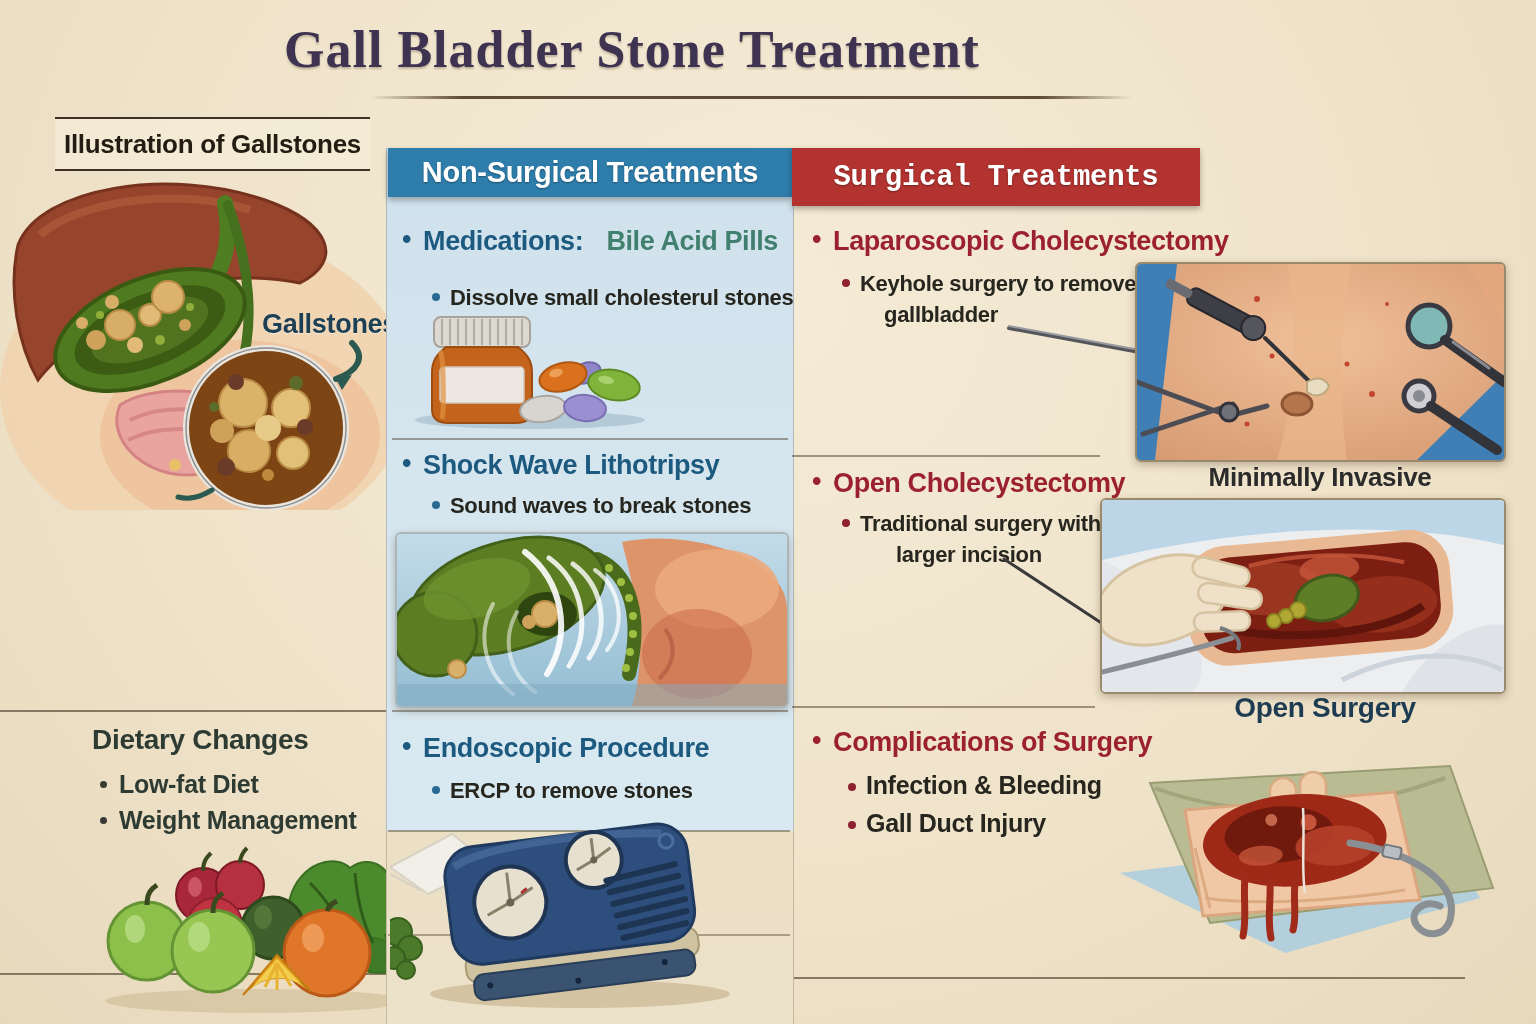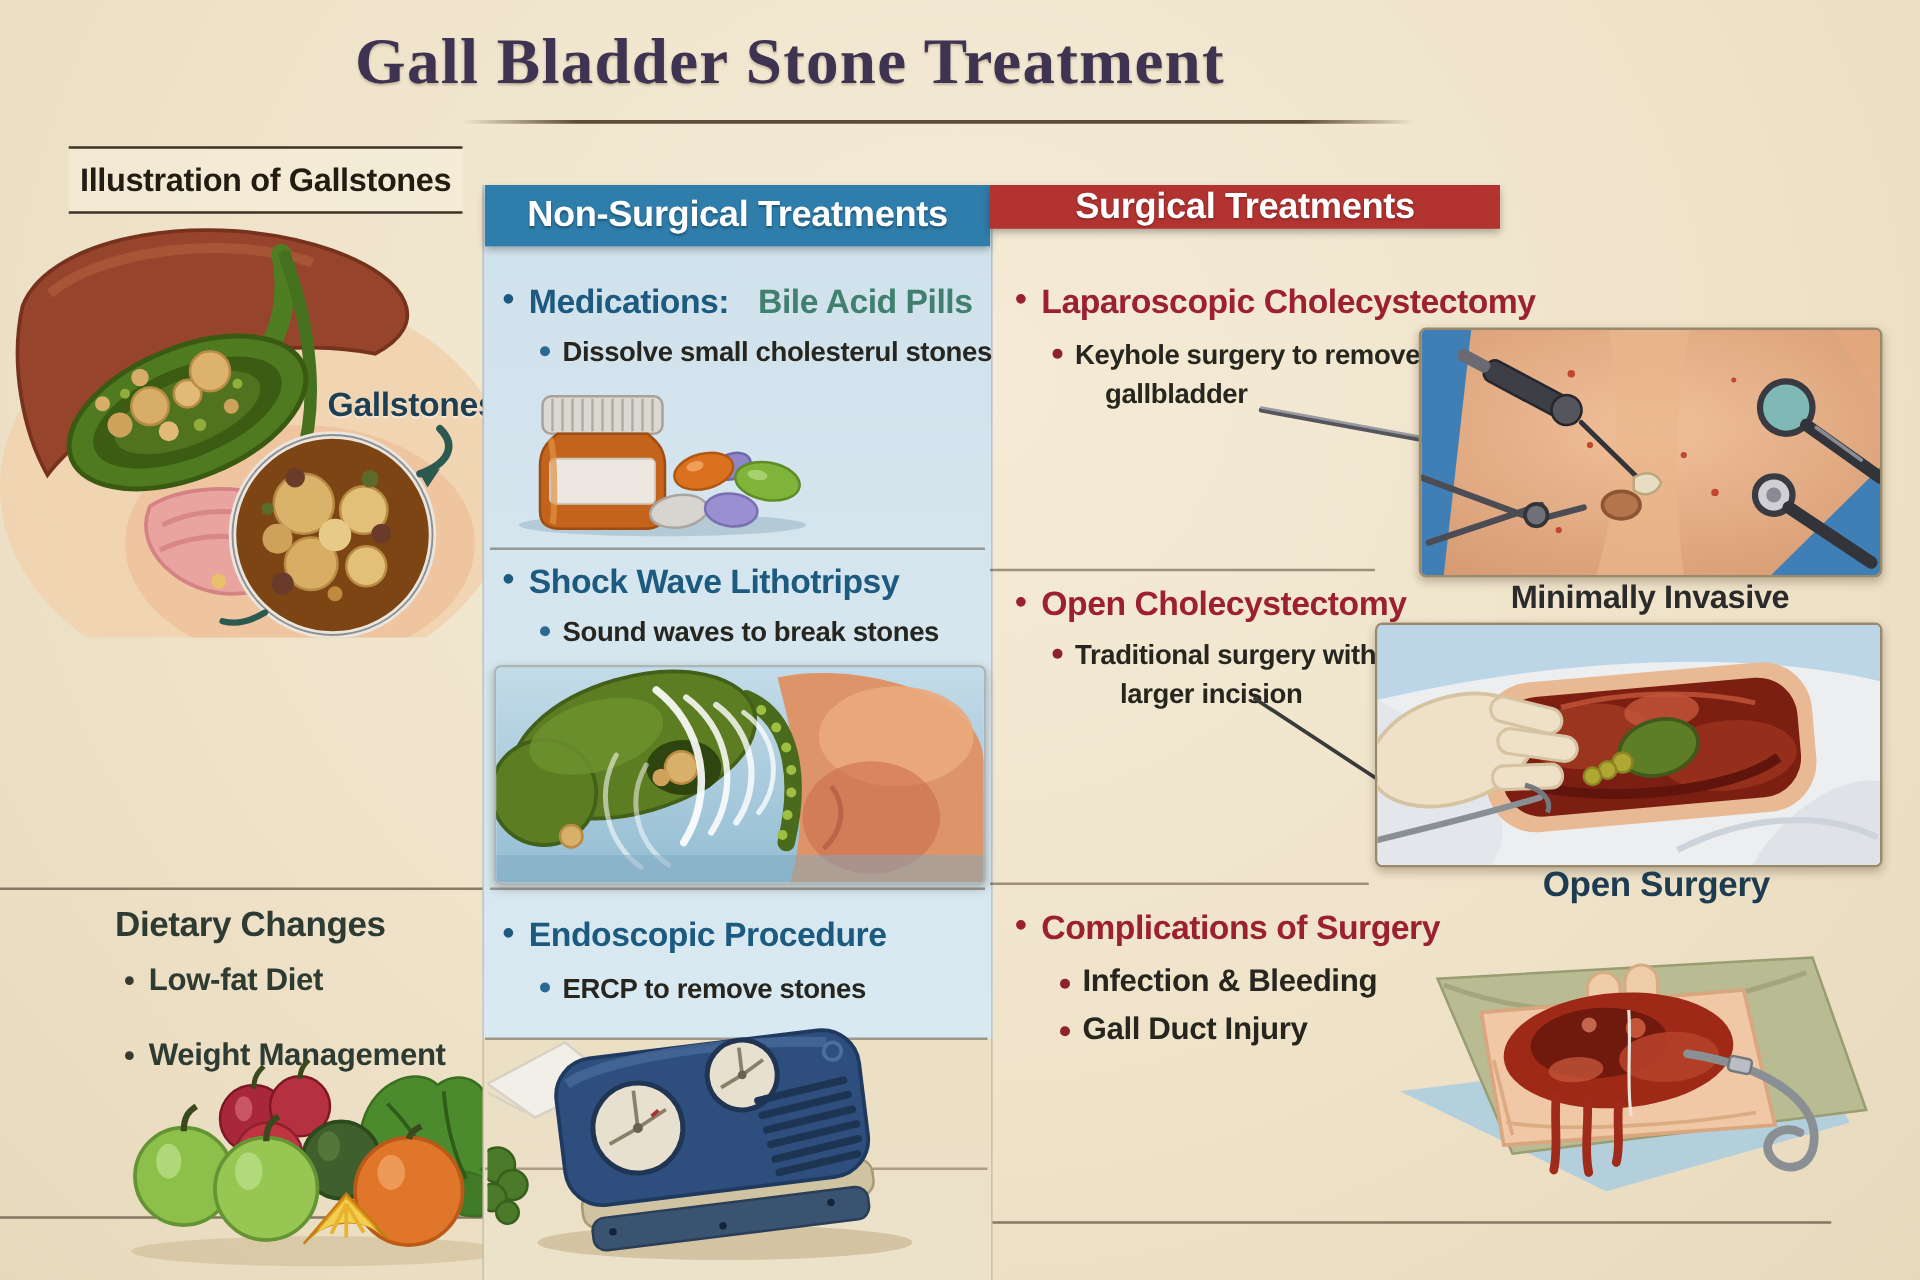--- a/index.html
+++ b/index.html
@@ -127,21 +127,21 @@
   </div>
 
 
   <div class="abs hline" style="left:0;top:710px;width:390px;"></div>
 
   <div class="abs dietary-heading" style="left:92px;top:724px;">Dietary Changes</div>
   <div class="abs dietary-item" style="left:100px;top:770px;">
     <span class="dot"></span>
     <span>Low-fat Diet</span>
   </div>
-  <div class="abs dietary-item" style="left:100px;top:806px;margin-top:24px;">
+  <div class="abs dietary-item" style="left:100px;top:806px;">
     <span class="dot"></span>
     <span>Weight Management</span>
   </div>
 
   <svg class="abs" style="left:95px;top:843px;" width="315" height="170" viewBox="0 0 315 170">
     <ellipse cx="160" cy="158" rx="150" ry="12" fill="#c9b68e" opacity="0.5"></ellipse>
 
     <g fill="#4c8a2e" stroke="#39701f" stroke-width="2">
       <path d="M195,55 C205,20 240,10 255,25 C275,10 300,25 295,50 C315,55 310,85 290,92 C300,110 280,125 262,115 C250,130 225,125 222,108 C200,112 185,90 195,55 Z"></path>
       <path d="M255,95 C280,90 305,100 310,120 C295,135 268,132 255,118 Z" fill="#417a26"></path>
@@ -181,21 +181,21 @@
     <span>Non-Surgical Treatments</span>
   </div>
 
   <div class="abs sec-title" style="left:402px;top:226px;">
     <span class="bullet blue-t">•</span>
     <span>
       <span class="blue-t">Medications:</span>
       <span class="teal-t">Bile Acid Pills</span>
     </span>
   </div>
-  <div class="abs sub-bullet" style="left:432px;top:266px;">
+  <div class="abs sub-bullet" style="left:432px;top:282px;">
     <span class="dot dot-blue"></span>
     <span>Dissolve small cholesterul stones</span>
   </div>
 
   <svg class="abs" style="left:400px;top:305px;" width="380" height="126" viewBox="0 0 380 126">
     <ellipse cx="130" cy="115" rx="115" ry="9" fill="#8fa8ba" opacity="0.45"></ellipse>
 
     <rect x="34" y="12" width="96" height="30" rx="7" fill="#dcd8d2" stroke="#a8a29a" stroke-width="2"></rect>
     <g stroke="#b2aca3" stroke-width="2">
       <line x1="42" y1="14" x2="42" y2="40"></line>
@@ -325,21 +325,21 @@
         <line x1="228" y1="120" x2="296" y2="112"></line>
           <line x1="230" y1="131" x2="294" y2="124"></line>
       </g>
       <circle cx="284" cy="40" r="7" fill="none" stroke="#4a6e9e" stroke-width="3"></circle>
       <circle cx="92" cy="162" r="3" fill="#14243c"></circle>
         <circle cx="180" cy="168" r="3" fill="#14243c"></circle>
       <circle cx="268" cy="160" r="3" fill="#14243c"></circle>
     </g>
   </svg>
 
-  <div class="abs col-header" style="left:792px;top:148px;width:408px;height:35px;background:#b23330;">
+  <div class="abs col-header" style="left:792px;top:148px;width:408px;height:58px;background:#b23330;font-family:Liberation Mono, monospace;">
     <span>Surgical Treatments</span>
   </div>
 
   <div class="abs sec-title" style="left:812px;top:226px;">
     <span class="bullet red-t">•</span>
     <span class="red-t">Laparoscopic Cholecystectomy</span>
   </div>
   <div class="abs sub-bullet" style="left:842px;top:268px;">
     <span class="dot dot-red"></span>
     <span>

